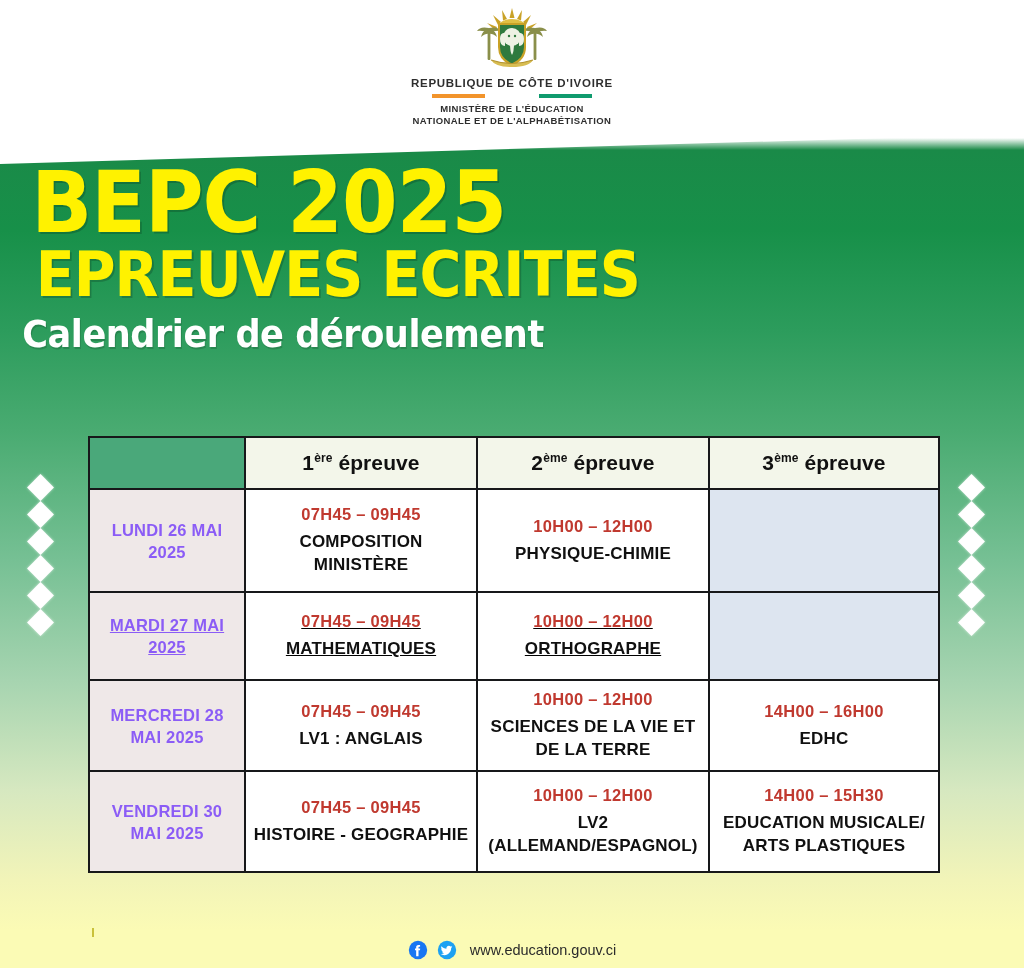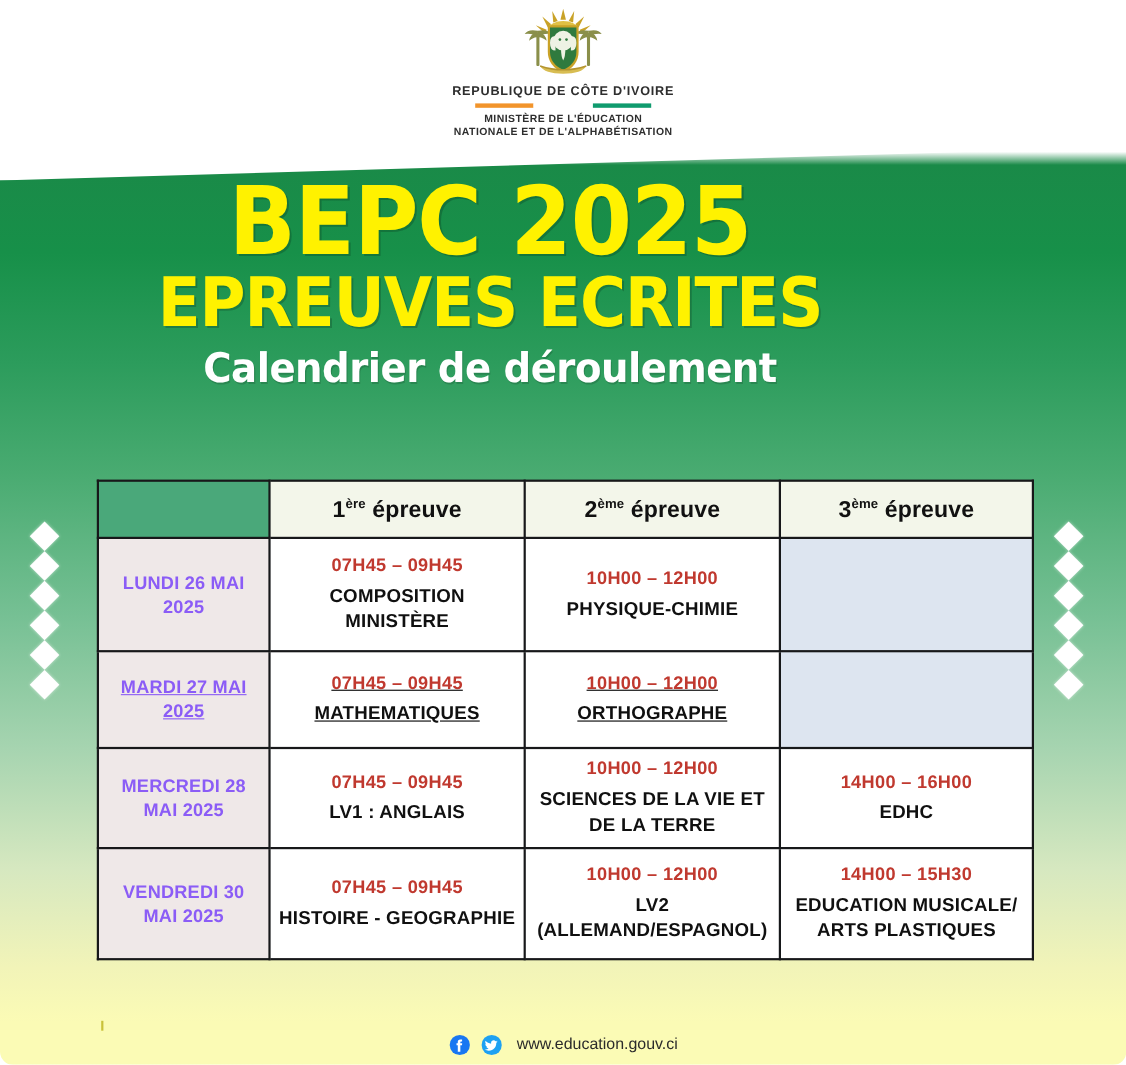--- a/index.html
+++ b/index.html
@@ -12,21 +12,20 @@
     position: relative;
     width: 1024px; height: 968px;
     background: linear-gradient(to bottom,
         #ffffff 0px, #ffffff 138px,
         #1a8a48 150px, #179049 230px,
         #2c9c5c 330px, #49ab71 430px,
         #76c094 560px, #a6d4b0 680px,
         #d6e8c0 790px, #f2f4b8 880px,
         #fbfbb5 930px, #fbfbb5 968px);
     overflow: hidden;
-    border-radius: 12px;
   }
 
   
   .wedge {
     position: absolute; left: 0; top: 112px;
     width: 1024px; height: 70px;
     background: #ffffff;
     clip-path: polygon(0 0, 1024px 0, 1024px 22px, 0 52px);
     z-index: 2;
   }
@@ -48,21 +47,21 @@
   .tricolor i { flex: 1; display: block; }
   .tri-o { background: #f2942b; }
   .tri-w { background: #ffffff; }
   .tri-g { background: #0f9b6e; }
   .min-line {
     font-size: 9.5px; font-weight: 700; color: #2e2e2e;
     letter-spacing: .4px; line-height: 12px; text-align: center; margin-top: 5px;
   }
 
   
-  .titles { position: absolute; left: 0; top: 160px; width: 891px; text-align: center; z-index: 4; }
+  .titles { position: absolute; left: 0; top: 160px; width: 891px; z-index: 4; }
   .t-main {
     font-family: "DejaVu Sans", sans-serif;
     font-size: 86px; font-weight: 700; color: #fff200;
     letter-spacing: -1px; line-height: 84px;
     transform: scaleX(.93); transform-origin: center;
     text-shadow: 2px 2px 0 rgba(0,0,0,.18);
   }
   .t-sub {
     font-family: "DejaVu Sans", sans-serif;
     font-size: 62px; font-weight: 700; color: #fff200;

